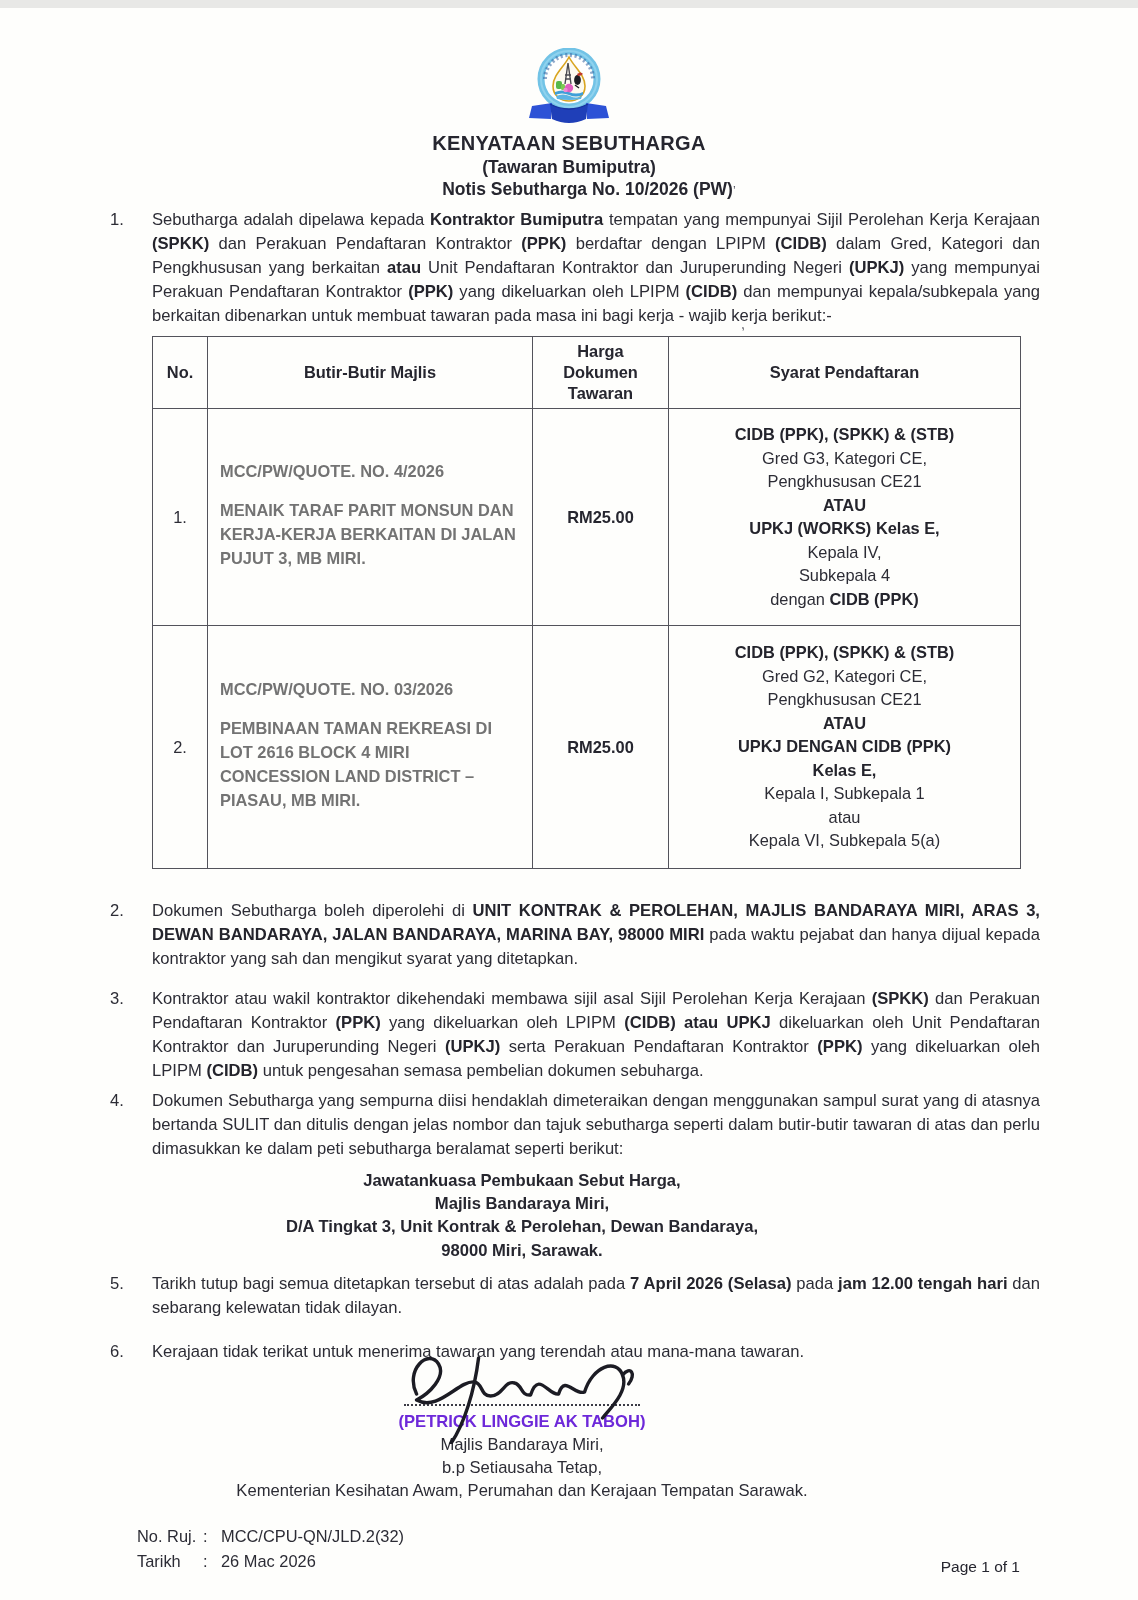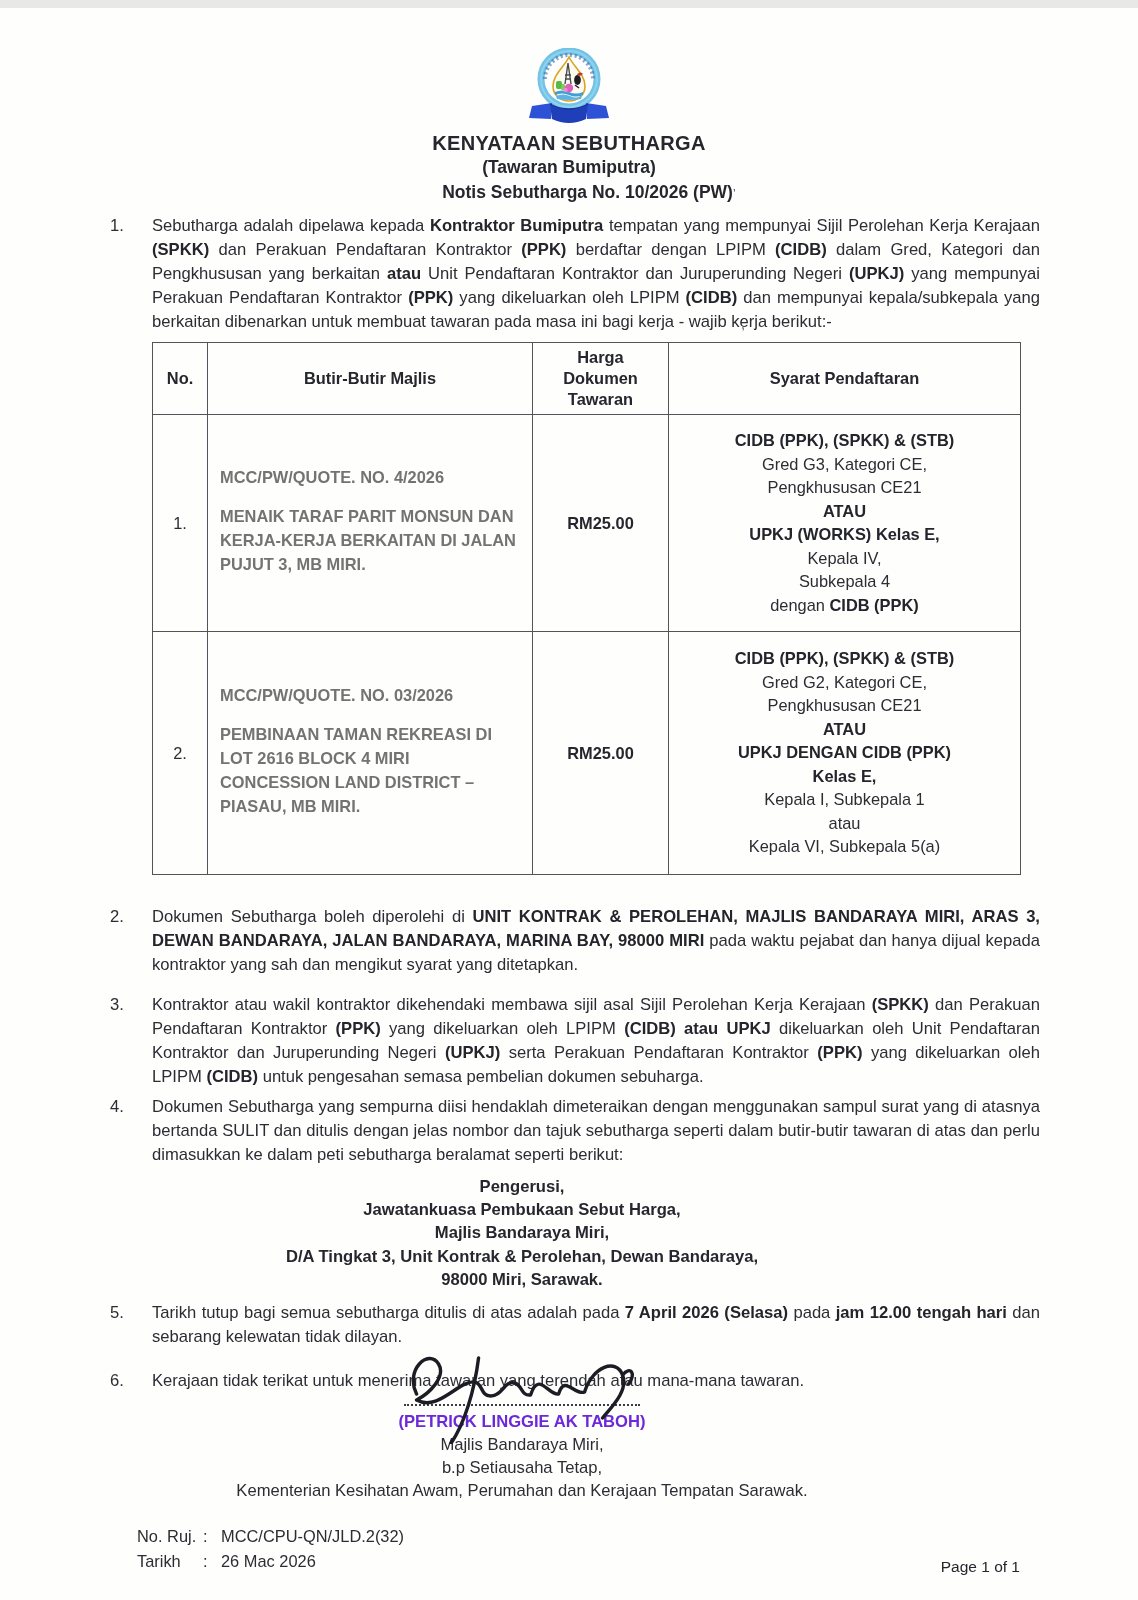--- a/index.html
+++ b/index.html
@@ -8,21 +8,21 @@
     position:relative;overflow:hidden;
     font-family:"Liberation Sans","DejaVu Sans",sans-serif;
     color:#2c2c35;
   }
   .b{font-weight:bold;color:#24242c;}
   
   .header-block{text-align:center;padding-top:40px;}
   .logo-wrap{height:78px;line-height:0;}
   .doc-title{font-size:20px;font-weight:bold;line-height:26px;margin-top:4px;letter-spacing:.3px;color:#26262f;}
   .doc-subtitle{font-size:17.5px;font-weight:bold;line-height:22px;color:#26262f;}
-  .doc-notice{font-size:17.5px;font-weight:bold;line-height:28px;color:#26262f;padding-left:40px;}
+  .doc-notice{font-size:17.5px;font-weight:bold;line-height:22px;color:#26262f;padding-left:40px;}
   .notice-mark{font-weight:normal;color:#5a5a66;font-size:13px;}
   
   .clause{display:flex;margin:0 98px 0 110px;line-height:24px;font-size:16.6px;}
   .clause .num{width:42px;flex:none;}
   .clause .txt{flex:1;text-align:justify;}
   #c1{margin-top:6px;}
   #c2{margin-top:30px;}
   #c3{margin-top:16px;}
   #c4{margin-top:6px;}
   #c5{margin-top:10px;}
@@ -167,30 +167,29 @@
     <div class="num">3.</div>
     <div class="txt"><span>Kontraktor atau wakil kontraktor dikehendaki membawa sijil asal Sijil Perolehan Kerja Kerajaan </span><span class="b">(SPKK)</span><span> dan Perakuan Pendaftaran Kontraktor </span><span class="b">(PPK)</span><span> yang dikeluarkan oleh LPIPM </span><span class="b">(CIDB) atau UPKJ</span><span> dikeluarkan oleh Unit Pendaftaran Kontraktor dan Juruperunding Negeri </span><span class="b">(UPKJ)</span><span> serta Perakuan Pendaftaran Kontraktor </span><span class="b">(PPK)</span><span> yang dikeluarkan oleh LPIPM </span><span class="b">(CIDB)</span><span> untuk pengesahan semasa pembelian dokumen sebuharga.</span></div>
   </div>
 
   <div class="clause" id="c4">
     <div class="num">4.</div>
     <div class="txt"><span>Dokumen Sebutharga yang sempurna diisi hendaklah dimeteraikan dengan menggunakan sampul surat yang di atasnya bertanda SULIT dan ditulis dengan jelas nombor dan tajuk sebutharga seperti dalam butir-butir tawaran di atas dan perlu dimasukkan ke dalam peti sebutharga beralamat seperti berikut:</span></div>
   </div>
 
   <div class="address">
-    <div>Pengerusi,</div>
     <div>Jawatankuasa Pembukaan Sebut Harga,</div>
     <div>Majlis Bandaraya Miri,</div>
     <div>D/A Tingkat 3, Unit Kontrak &amp; Perolehan, Dewan Bandaraya,</div>
     <div>98000 Miri, Sarawak.</div>
   </div>
 
   <div class="clause" id="c5">
     <div class="num">5.</div>
-    <div class="txt"><span>Tarikh tutup bagi semua sebutharga ditulis di atas adalah pada </span><span class="b">7 April 2026 (Selasa)</span><span> pada </span><span class="b">jam 12.00 tengah hari</span><span> dan sebarang kelewatan tidak dilayan.</span></div>
+    <div class="txt"><span>Tarikh tutup bagi semua ditetapkan tersebut di atas adalah pada </span><span class="b">7 April 2026 (Selasa)</span><span> pada </span><span class="b">jam 12.00 tengah hari</span><span> dan sebarang kelewatan tidak dilayan.</span></div>
   </div>
 
   <div class="clause" id="c6">
     <div class="num">6.</div>
     <div class="txt"><span>Kerajaan tidak terikat untuk menerima tawaran yang terendah atau mana-mana tawaran.</span></div>
   </div>
 
   <div class="sig-block">
     <svg class="sig-svg" width="272" height="116" viewBox="0 0 272 116">
       <g fill="none" stroke="#1c1c24" stroke-width="3.4" stroke-linecap="round" stroke-linejoin="round">

